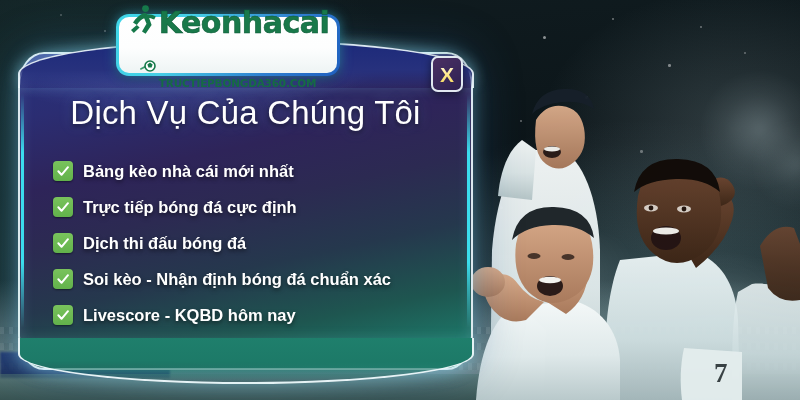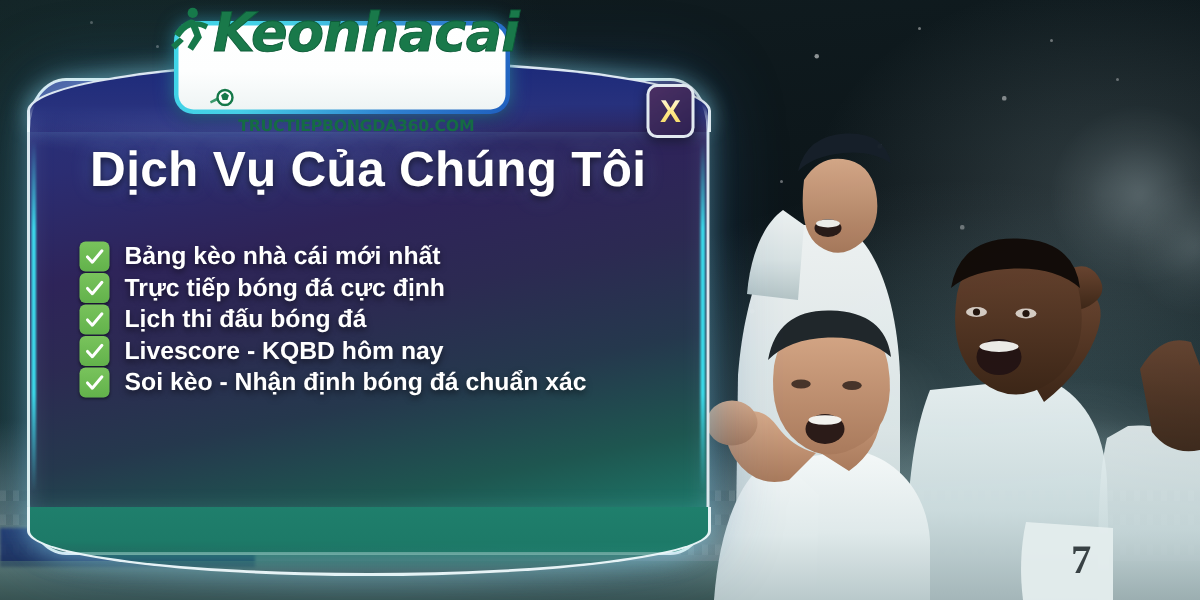--- a/index.html
+++ b/index.html
@@ -125,25 +125,24 @@
   }
   #logo-inner{
     width:100%; height:100%; border-radius:10px;
     background:linear-gradient(to bottom,#ffffff 0%,#fdfefe 55%,#eef4f4 100%);
     display:flex; align-items:center; justify-content:center;
     flex-direction:column; gap:1px; padding-top:3px;
   }
   .logo-row1 { display:flex; align-items:center; gap:2px; }
   .logo-word {
     font-family:"DejaVu Sans", sans-serif;
-    font-size:36px; font-weight:bold; letter-spacing:-0.5px;
+    font-size:30px; font-weight:bold; letter-spacing:-0.5px;
     color:#19794a;
     -webkit-text-stroke:0.6px #0d5c38;
     line-height:1;
-    font-style:italic;
   }
   .logo-row2 { display:flex; align-items:center; gap:3px; margin-top:1px; }
   .logo-sub {
     font-family:"DejaVu Sans", sans-serif;
     font-size:10.5px; font-weight:bold; letter-spacing:-0.2px;
     color:#156b44; line-height:1;margin-top:34px;
   }
 
   
   #close-btn {
@@ -159,30 +158,30 @@
     font-size:21px; font-weight:bold; line-height:1;
     background:linear-gradient(to bottom,#fffbe8 0%,#ffe98a 50%,#f5d860 100%);
     -webkit-background-clip:text; background-clip:text; color:transparent;
     font-family:"Liberation Sans", sans-serif;
   }
 
   
   #panel-title {
     position:absolute; left:0; right:0; top:40px;
     text-align:center;
-    font-size:33px; font-weight:bold; color:#ffffff;
+    font-size:33px; font-weight:normal; color:#ffffff;
     letter-spacing:0.2px;
     text-shadow:0 2px 5px rgba(0,0,0,0.55), 0 0 14px rgba(130,190,255,0.30);
     font-family:"Liberation Sans", sans-serif;
   }
 
   
   #feature-list {
     position:absolute; left:33px; top:107px; right:22px;
-    display:flex; flex-direction:column; gap:1px;
+    display:flex; flex-direction:column; gap:16px;
   }
   .feat { display:flex; align-items:center; gap:10px; }
   .check {
     width:20px; height:20px; min-width:20px; border-radius:4px;
     background:linear-gradient(to bottom,#79c35c 0%,#62b24b 100%);
     box-shadow:0 1px 2px rgba(0,0,0,0.45);
     display:flex; align-items:center; justify-content:center;
   }
   .check svg { width:14px; height:14px; display:block; }
   .feat-label {
@@ -340,40 +339,40 @@
       </span>
       <span class="feat-label">Trực tiếp bóng đá cực định</span>
     </div>
 
     <div class="feat">
       <span class="check">
         <svg viewBox="0 0 24 24">
             <path d="M4 12.5 L9.5 18.5 L20.5 5.5" fill="none" stroke="#ffffff" stroke-width="3.4" stroke-linecap="round" stroke-linejoin="round"></path>
           </svg>
       </span>
-      <span class="feat-label">Lịch thi đấu bóng đá</span>
+      <span class="feat-label">Dịch thi đấu bóng đá</span>
     </div>
 
 
     <div class="feat">
       <span class="check">
         <svg viewBox="0 0 24 24">
             <path d="M4 12.5 L9.5 18.5 L20.5 5.5" fill="none" stroke="#ffffff" stroke-width="3.4" stroke-linecap="round" stroke-linejoin="round"></path>
           </svg>
       </span>
-      <span class="feat-label">Livescore - KQBD hôm nay</span>
+      <span class="feat-label">Soi kèo - Nhận định bóng đá chuẩn xác</span>
     </div>
 
     <div class="feat">
       <span class="check">
         <svg viewBox="0 0 24 24">
             <path d="M4 12.5 L9.5 18.5 L20.5 5.5" fill="none" stroke="#ffffff" stroke-width="3.4" stroke-linecap="round" stroke-linejoin="round"></path>
           </svg>
       </span>
-      <span class="feat-label">Soi kèo - Nhận định bóng đá chuẩn xác</span>
+      <span class="feat-label">Livescore - KQBD hôm nay</span>
     </div>
 
   </div>
 </div>
 
 <div id="logo-wrap">
   <div id="logo-inner">
     <div class="logo-row1">
       <span>
         <svg width="30" height="34" viewBox="0 0 30 34" aria-hidden="true">

